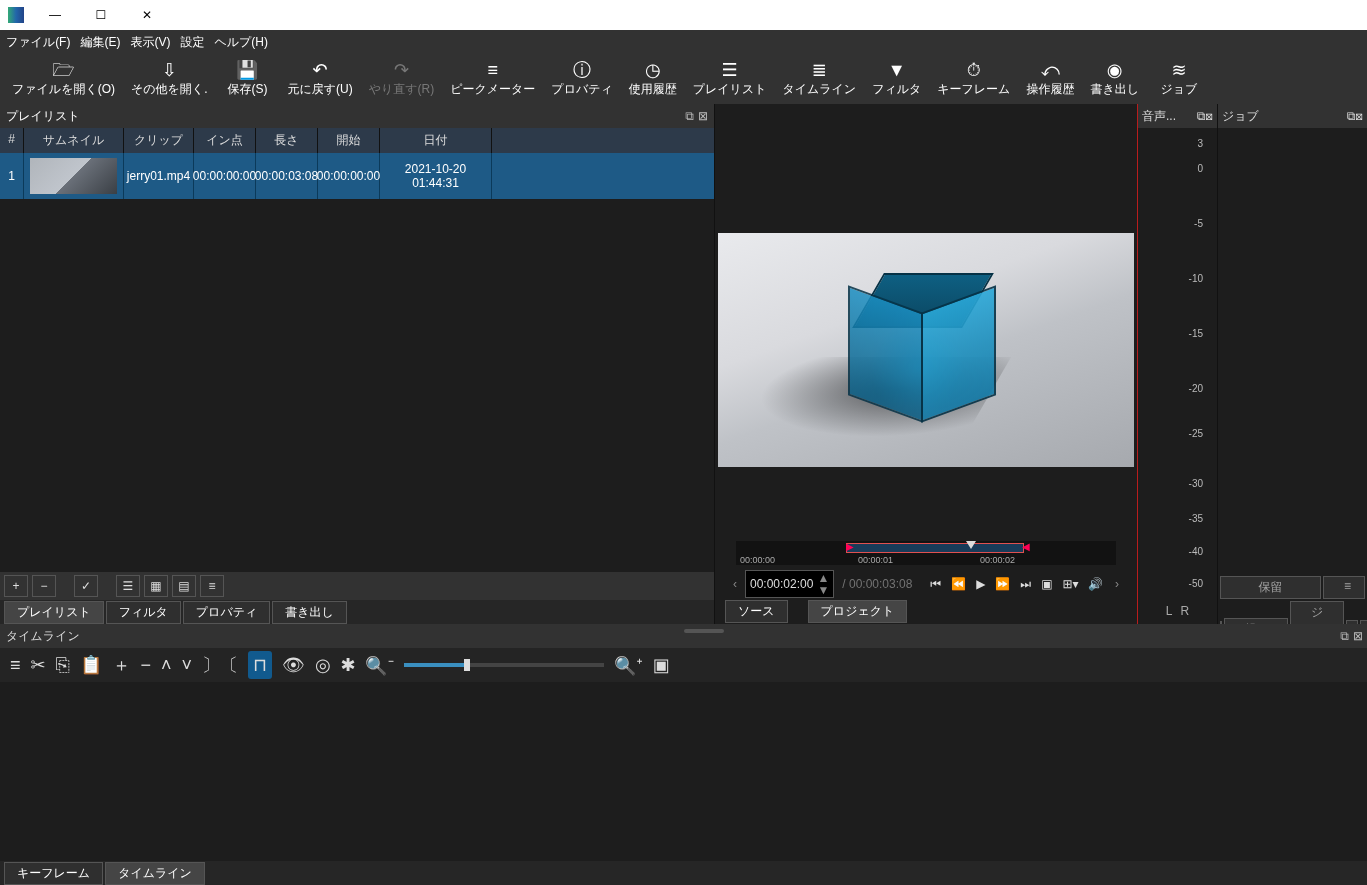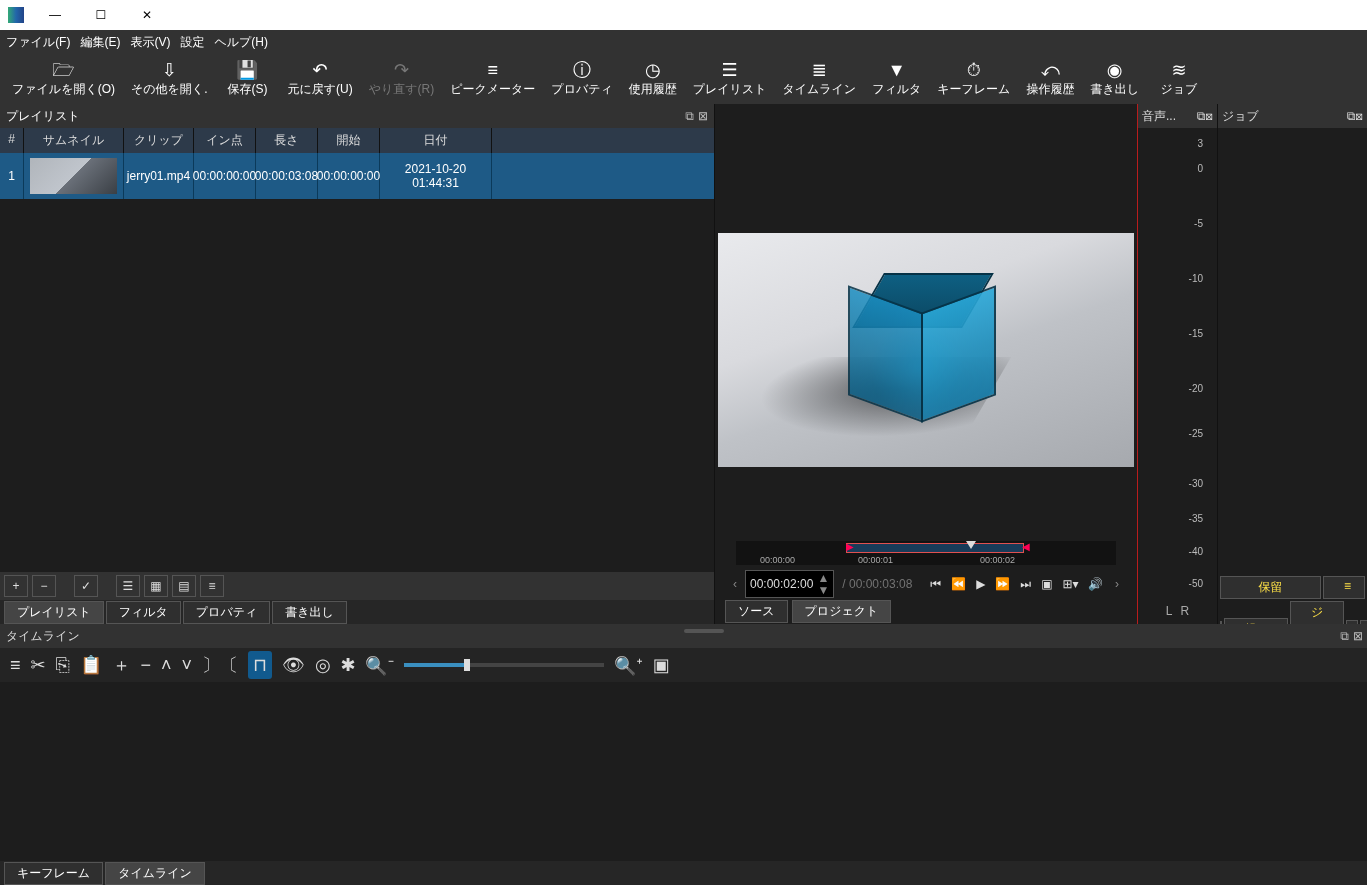--- a/index.html
+++ b/index.html
@@ -43,39 +43,39 @@
 .vid .cube .top { position:absolute; left:20px; top:0; width:110px; height:55px; background:linear-gradient(180deg,#0e5f82,#0b4660); transform:skewX(-30deg); border:2px solid #063246; }
 .vid .cube .left { position:absolute; left:0; top:26px; width:75px; height:110px; background:linear-gradient(180deg,#1c8fc2,#0a5e85); transform:skewY(20deg); border:2px solid #063246; opacity:.85; }
 .vid .cube .right { position:absolute; left:73px; top:26px; width:75px; height:110px; background:linear-gradient(180deg,#2aa8d8,#1279a6); transform:skewY(-20deg); border:2px solid #063246; opacity:.9; }
 .vid .cube .glow { position:absolute; left:20px; top:50px; width:100px; height:90px; background:radial-gradient(circle,#6fd4f2 0%,rgba(111,212,242,0) 70%); }
 .scrub-row { height:34px; background:#1d1d1d; display:flex; align-items:center; padding:0 12px; position:relative; }
 .scrubbar { width:380px; height:24px; background:#121212; position:relative; margin:0 auto; }
 .scrubbar .sel { position:absolute; left:110px; top:2px; width:178px; height:10px; border:1px solid #e05050; background:rgba(30,100,160,.5); }
 .scrubbar .marker { position:absolute; left:110px; top:0; color:#f05; font-size:10px; }
 .scrubbar .marker2 { position:absolute; left:286px; top:0; color:#f05; font-size:10px; }
 .scrubbar .tick { position:absolute; top:14px; font-size:9px; color:#aaa; }
-.scrubbar .tick.t0{left:4px;margin-left:20px;} .scrubbar .tick.t1{left:122px;} .scrubbar .tick.t2{left:244px;}
+.scrubbar .tick.t0{left:4px;} .scrubbar .tick.t1{left:122px;} .scrubbar .tick.t2{left:244px;}
 .scrubbar .play { position:absolute; left:230px; top:0; width:0; height:0; border-left:5px solid transparent; border-right:5px solid transparent; border-top:8px solid #ddd; }
 .transport { height:28px; background:#1d1d1d; display:flex; align-items:center; gap:8px; padding:0 18px; color:#ddd; }
 .transport .tc1 { background:#000; border:1px solid #555; padding:1px 4px; display:flex; align-items:center; gap:4px;}
 .transport .tc1 .spin { display:flex; flex-direction:column; font-size:6px; line-height:1; color:#888;}
 .transport .tbtng { display:flex; gap:10px; margin-left:10px; font-size:13px; }
 .transport .tbtng span { cursor:pointer; }
-.prev-tabs { height:26px; background:#1d1d1d; display:flex; align-items:center; gap:4px; padding:2px 10px; }
+.prev-tabs { height:26px; background:#1d1d1d; display:flex; align-items:center; gap:20px; padding:2px 10px; }
 .meter-col { width:80px; display:flex; flex-direction:column; background:#1d1d1d; border-left:1px solid #b91c1c;}
 .meter-col .pthead { height:24px; background:#323232; display:flex; align-items:center; padding:0 4px; font-size:11px;}
 .meter-body { flex:1; position:relative; }
 .meter-body .lbl { position:absolute; right:14px; font-size:10px; color:#bbb; }
 .meter-foot { height:26px; display:flex; align-items:center; justify-content:center; gap:8px; color:#aaa; }
 .jobs-col { width:150px; display:flex; flex-direction:column; background:#1d1d1d; border-left:1px solid #111;}
 .jobs-col .pthead { height:24px; background:#323232; display:flex; align-items:center; padding:0 4px;}
 .jobs-body { flex:1; }
 .jobs-foot { height:50px; display:flex; flex-direction:column; gap:2px; padding:2px; }
 .jobs-foot .r1 { display:flex; gap:2px; }
-.btn { background:#2f2f2f; border:1px solid #555; color:#fde047; padding:2px 20px; cursor:pointer; }
+.btn { background:#2f2f2f; border:1px solid #555; color:#a3a3a3; padding:2px 20px; cursor:pointer; }
 .btn.wide { flex:1; text-align:center;}
 .jobs-foot .r2 { display:flex; gap:2px; align-items:center; }
 .arrowbtn { width:18px; height:20px; background:#2f2f2f; border:1px solid #555; display:flex; align-items:center; justify-content:center; cursor:pointer;}
 .timeline-title { height:24px; background:#323232; display:flex; align-items:center; padding:0 6px; position:relative;}
 .timeline-title .dk { position:absolute; right:4px; display:flex; gap:4px; color:#bbb;}
 .handle { position:absolute; left:50%; top:5px; width:40px; height:4px; background:#555; border-radius:2px;}
 .tl-toolbar { height:34px; background:#242424; display:flex; align-items:center; gap:10px; padding:0 10px; }
 .tl-toolbar .ic { font-size:18px; color:#ddd; cursor:pointer; }
 .tl-toolbar .ic.active-snap { background:#115a8e; padding:3px 5px; border-radius:3px;}
 .tl-toolbar .slider { width:200px; height:4px; background:#444; position:relative; cursor:pointer;}

